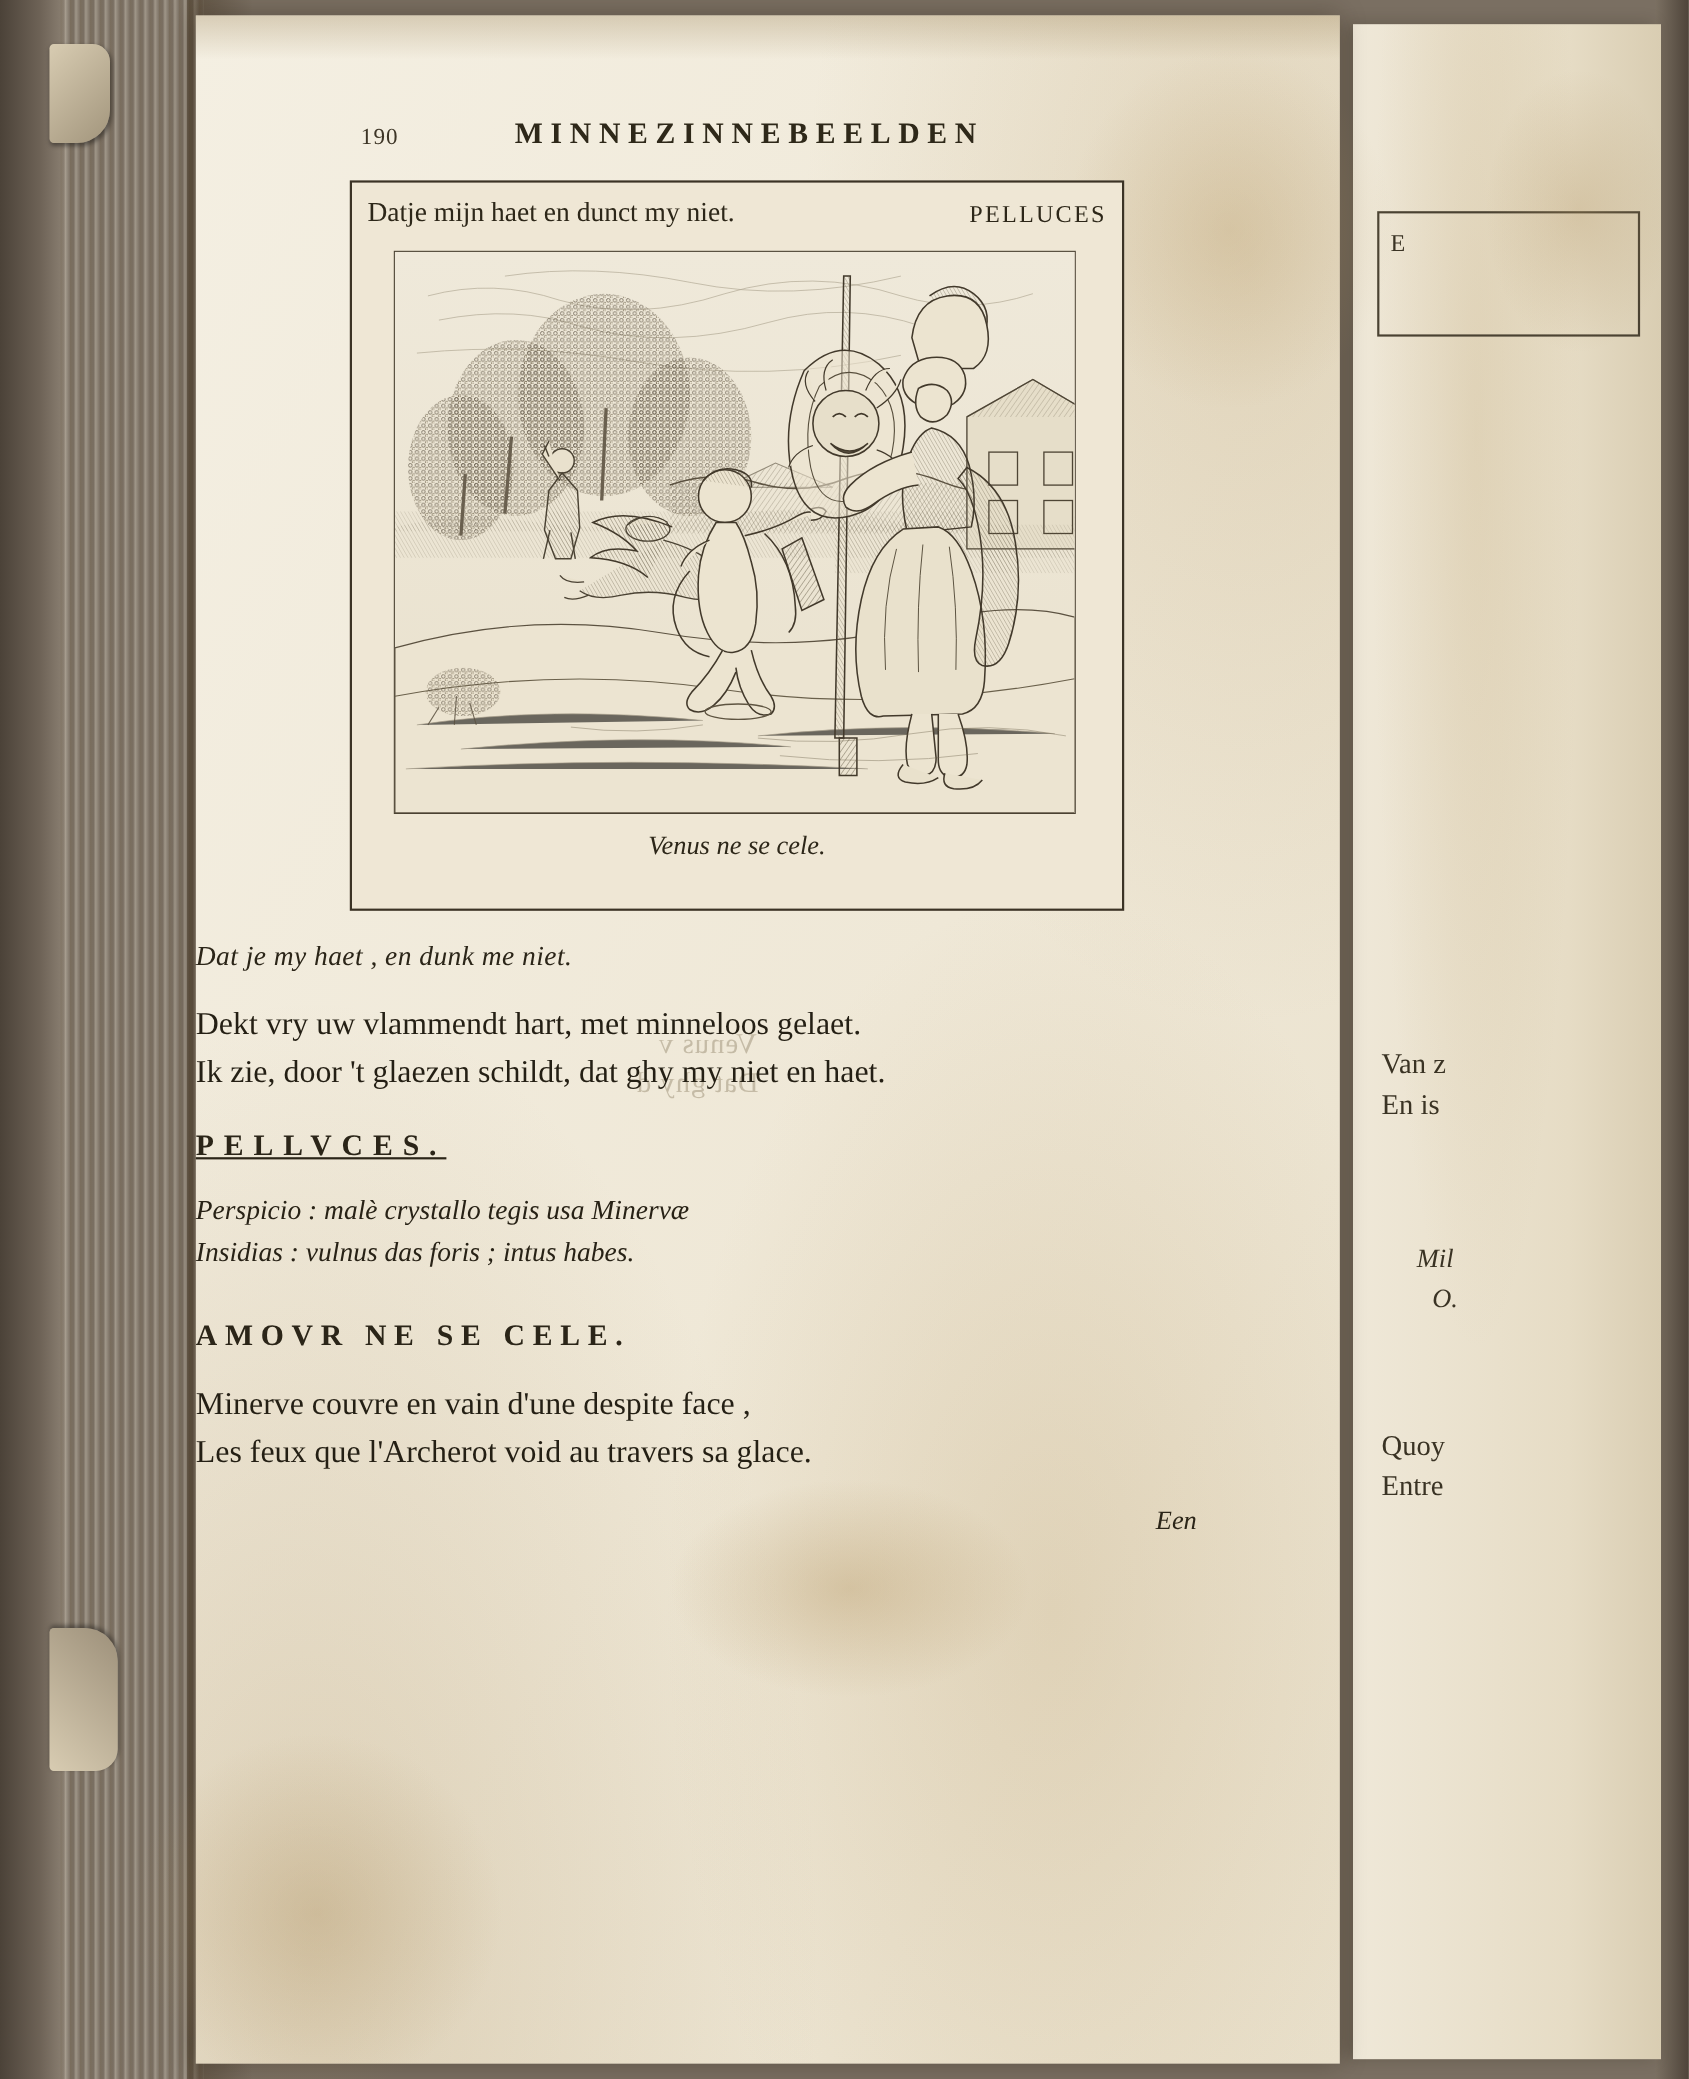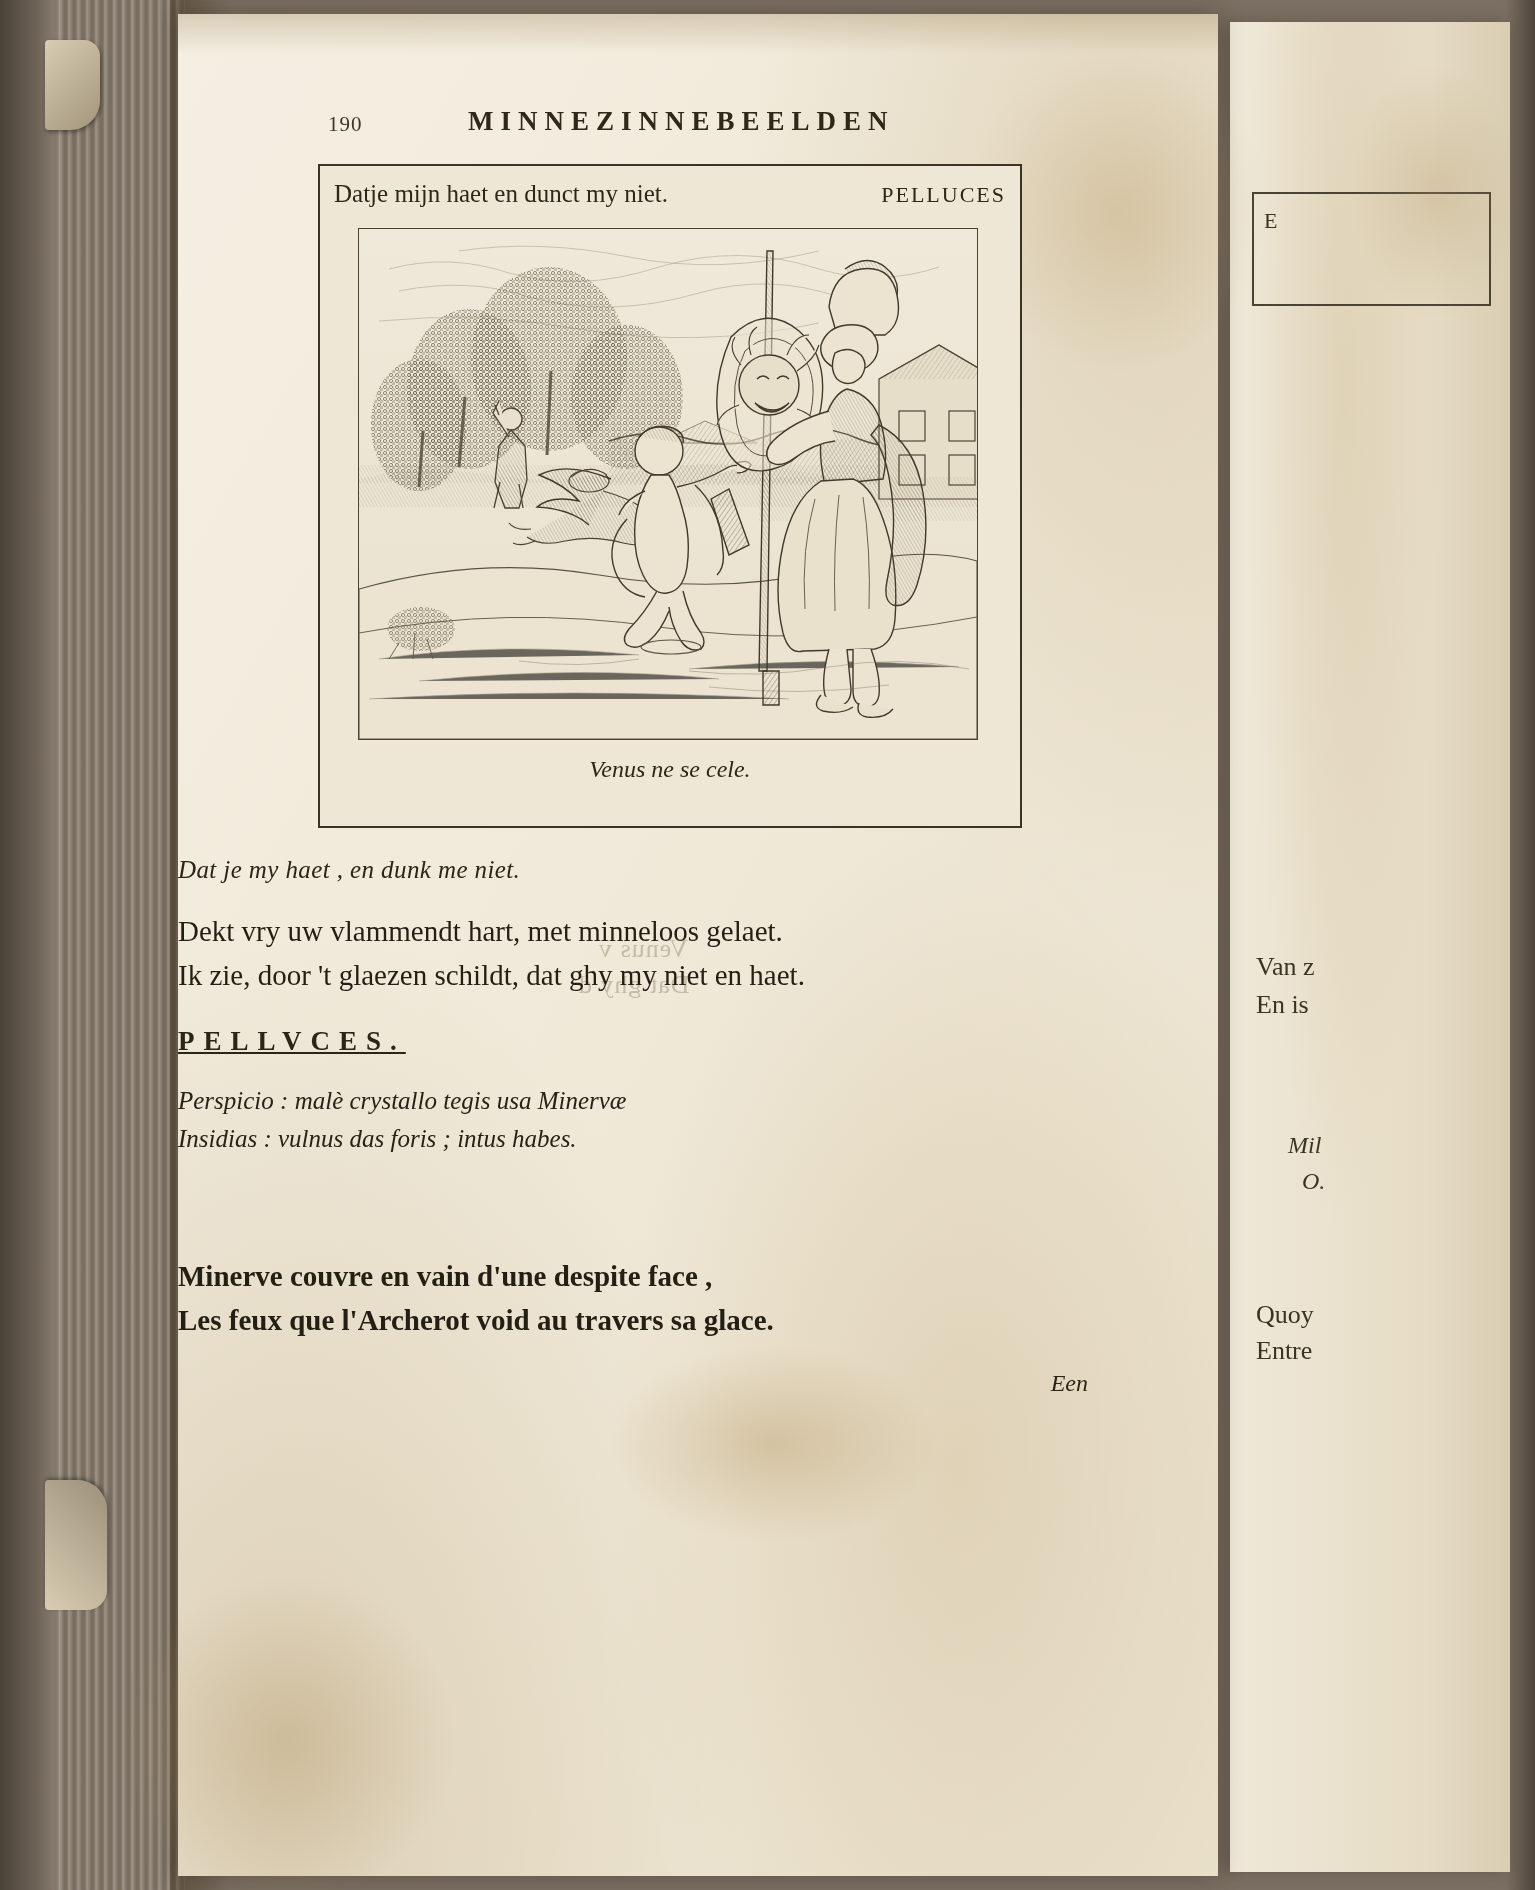--- a/index.html
+++ b/index.html
@@ -204,21 +204,20 @@
     font-size: 27px;
     letter-spacing: 7px;
     color: #2b2518;
     font-weight: 600;
   }
   .fr-verse {
     top: 1240px;
     font-size: 29px;
     line-height: 44px;
     color: #241f14;
-    font-weight: bold;
   }
   .catchword {
     position: absolute;
     right: 130px; top: 1356px;
     font-size: 24px;
     font-style: italic;
     color: #2b2518;
   }
 
   
@@ -448,20 +447,21 @@
       <div>Ik zie, door 't glaezen schildt, dat ghy my niet en haet.</div>
     </div>
 
     <div class="body-block lat-head">PELLVCES.</div>
 
     <div class="body-block lat-verse">
       <div>Perspicio : malè crystallo tegis usa Minervæ</div>
       <div>Insidias : vulnus das foris ; intus habes.</div>
     </div>
 
+    <div class="body-block fr-head">AMOVR NE SE CELE.</div>
 
     <div class="body-block fr-verse">
       <div>Minerve couvre en vain d'une despite face ,</div>
       <div>Les feux que l'Archerot void au travers sa glace.</div>
     </div>
 
     <div class="catchword">Een</div>
   </div>
 
 </div>

